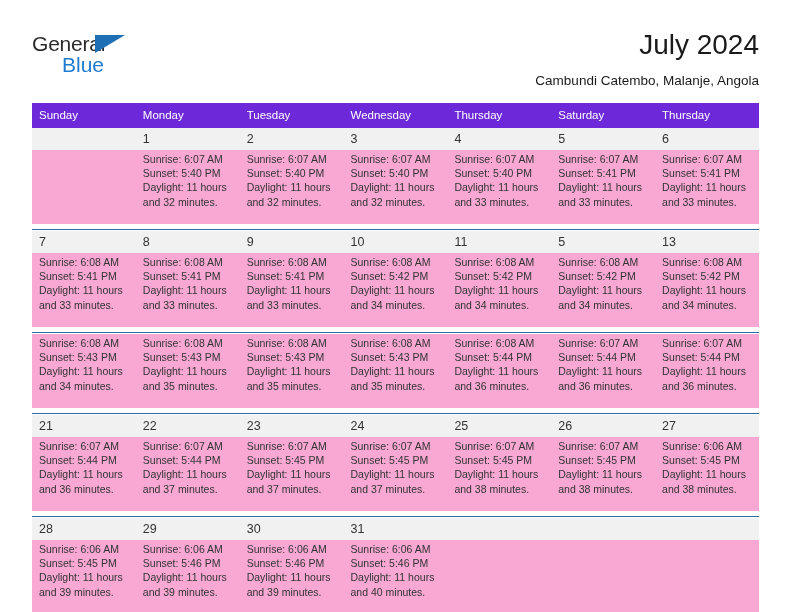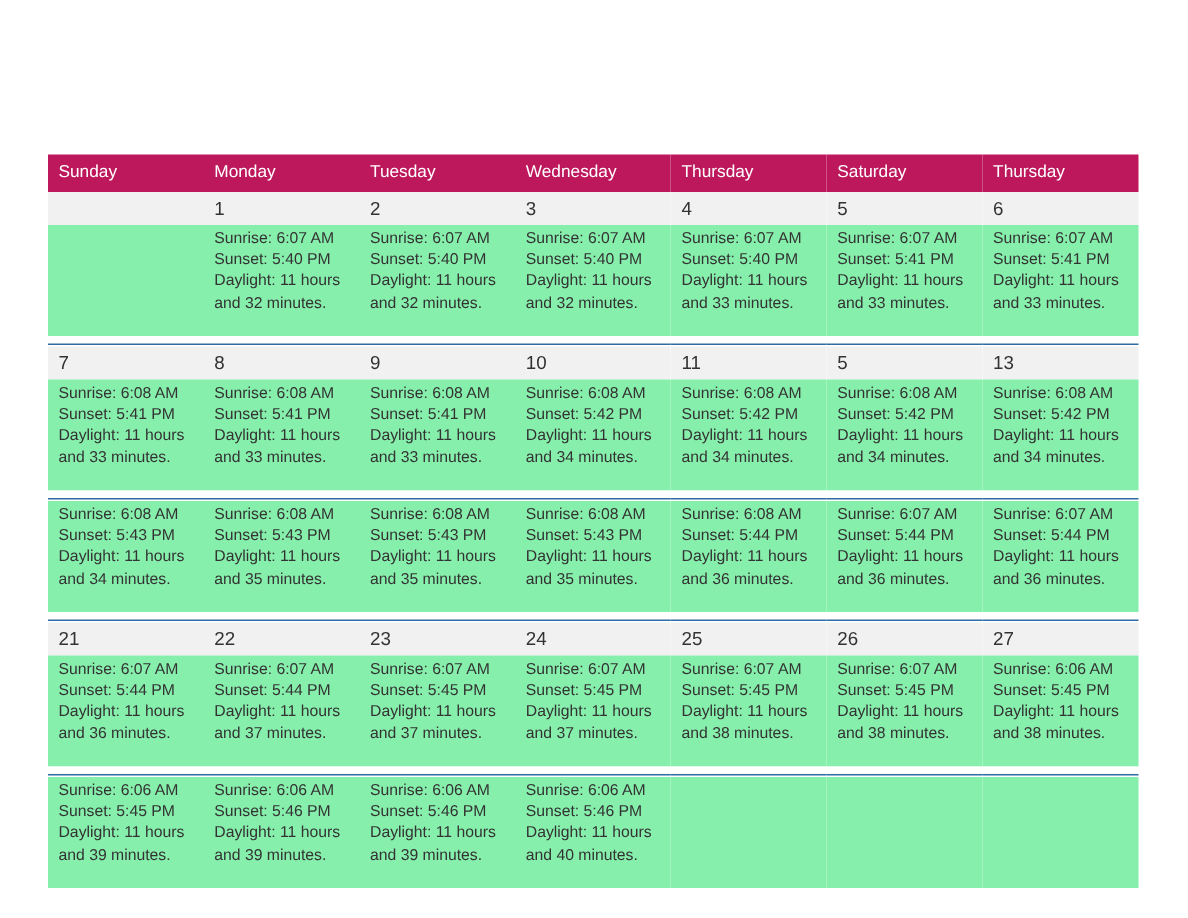--- a/index.html
+++ b/index.html
@@ -100,21 +100,21 @@
     table-layout: fixed;
   }
   .calendar th,
   .calendar td {
     padding: 0;
     margin: 0;
     vertical-align: top;
   }
 
   .dow-row th {
-    background: #be185d;
+    background: #6d28d9;
     color: #ffffff;
     font-size: 11.5px;
     font-weight: normal;
     text-align: left;
     padding: 6px 0 6px 7px;
     height: 13px;
     box-sizing: content-box;
   }
 
   .week-sep td {
@@ -131,21 +131,21 @@
 
   .daynum-row td {
     background: #f1f1f1;
     font-size: 12.5px;
     color: #333333;
     padding: 4px 0 3px 7px;
     height: 15px;
   }
 
   .detail-row td {
-    background: #86efac;
+    background: #f9a8d4;
     font-size: 10.5px;
     line-height: 14.2px;
     color: #333333;
     padding: 2px 8px 10px 7px;
     height: 62px;
   }
   .detail-row td .line {
     white-space: nowrap;
   }
 
@@ -155,20 +155,34 @@
     padding: 0;
     font-size: 0;
     line-height: 0;
   }
 </style>
 </head>
 <body>
 
 <div class="page">
 
+  <div class="header">
+
+    <div class="logo">
+      <span class="logo-general">General</span>
+      <span class="logo-triangle"></span>
+      <span class="logo-blue">Blue</span>
+    </div>
+
+    <div class="titles">
+      <h1 class="cal-title">July 2024</h1>
+      <div class="cal-subtitle">Cambundi Catembo, Malanje, Angola</div>
+    </div>
+
+  </div>
 
   <table class="calendar">
     <colgroup>
       <col style="width:14.2857%">
         <col style="width:14.2857%">
         <col style="width:14.2857%">
       <col style="width:14.2857%">
         <col style="width:14.2857%">
         <col style="width:14.2857%">
       <col style="width:14.2857%">
@@ -403,20 +417,29 @@
             <div class="line">Daylight: 11 hours</div>
             <div class="line">and 38 minutes.</div>
           </td>
         </tr>
         <tr class="spacer-row">
           <td colspan="7"></td>
         </tr>
         <tr class="week-sep">
           <td colspan="7"></td>
         </tr>
+        <tr class="daynum-row">
+          <td>28</td>
+          <td>29</td>
+          <td>30</td>
+          <td>31</td>
+          <td></td>
+          <td></td>
+          <td></td>
+        </tr>
         <tr class="detail-row">
           <td>
             <div class="line">Sunrise: 6:06 AM</div>
             <div class="line">Sunset: 5:45 PM</div>
             <div class="line">Daylight: 11 hours</div>
             <div class="line">and 39 minutes.</div>
           </td>
           <td>
             <div class="line">Sunrise: 6:06 AM</div>
             <div class="line">Sunset: 5:46 PM</div>

